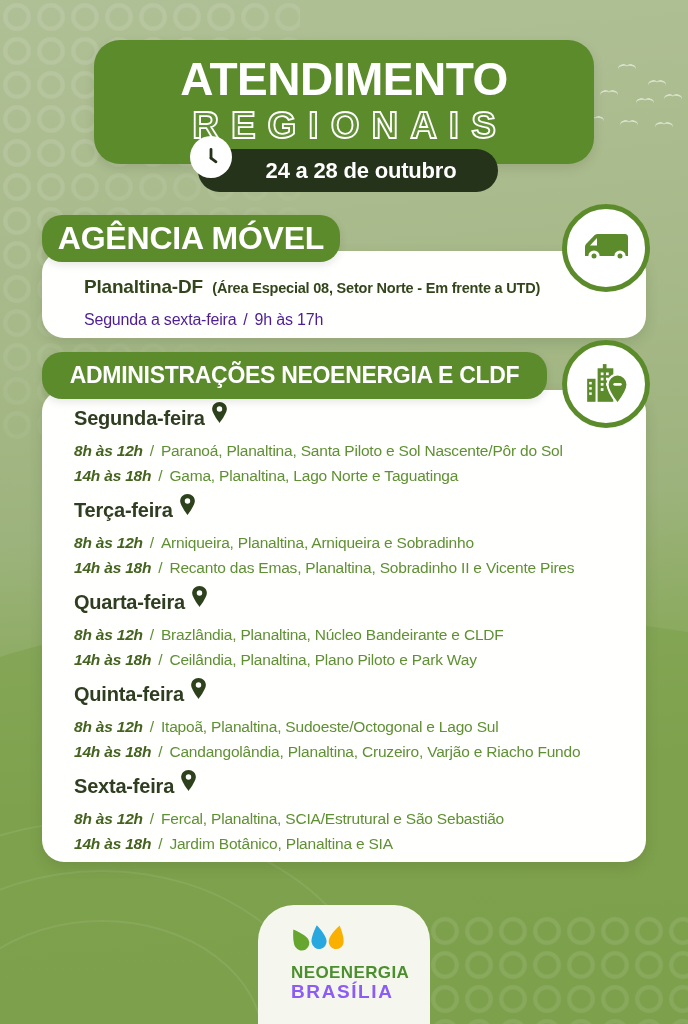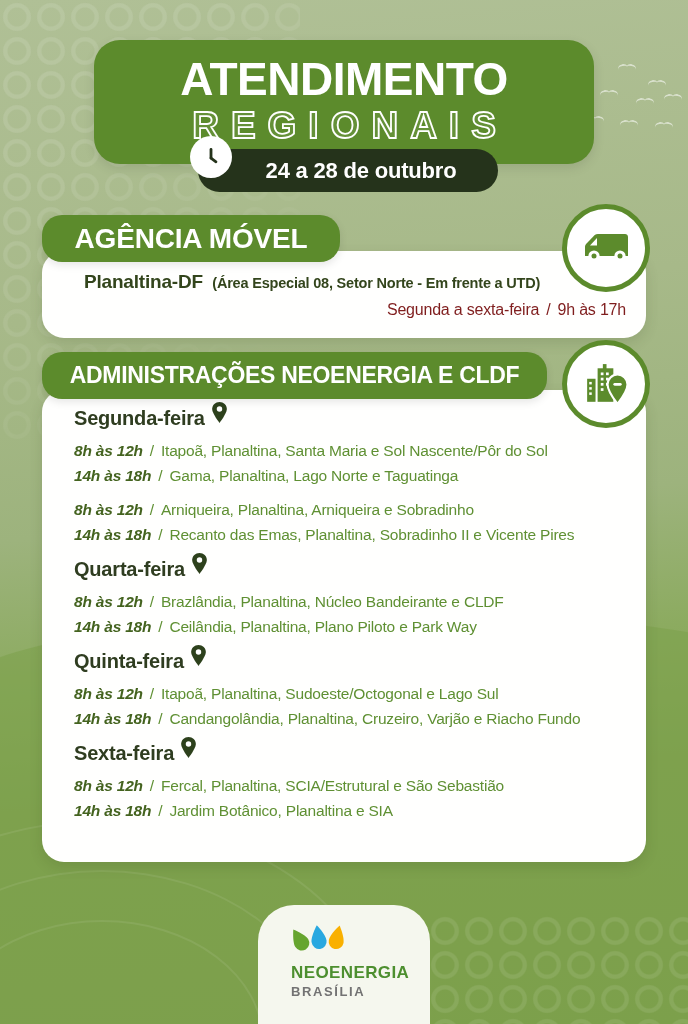--- a/index.html
+++ b/index.html
@@ -34,53 +34,53 @@
     -webkit-text-stroke:1.8px #ffffff;text-indent:12px;}
   .date-pill{position:absolute;left:198px;top:149px;width:300px;height:43px;background:#25331b;
     border-radius:22px;display:flex;align-items:center;justify-content:center;padding-left:26px;box-sizing:border-box;}
   .date-pill .label{color:#ffffff;font-weight:bold;font-size:22px;letter-spacing:-.2px;}
   .clock{position:absolute;left:-8px;top:-13px;width:42px;height:42px;background:#ffffff;border-radius:50%;
     display:flex;align-items:center;justify-content:center;}
   .clock svg{width:26px;height:26px;}
   
   .tab{position:absolute;height:47px;background:#5c8b2c;border-radius:20px;color:#fff;font-weight:bold;
     display:flex;align-items:center;justify-content:center;z-index:3;box-shadow:0 3px 8px rgba(0,0,0,.10);}
-  .tab1{left:42px;top:215px;width:298px;font-size:28px;letter-spacing:-.2px;}
+  .tab1{left:42px;top:215px;width:298px;font-size:32px;letter-spacing:-.2px;}
   .tab2{left:42px;top:352px;width:505px;font-size:23px;letter-spacing:-.3px;}
   .card{position:absolute;left:42px;width:604px;background:#fffffe;border-radius:22px;z-index:2;
     box-shadow:0 5px 14px rgba(40,60,20,.14);box-sizing:border-box;}
   .card1{top:251px;height:87px;padding:17px 20px 0 42px;}
   .card2{top:390px;height:472px;padding:15px 16px 0 32px;}
   .badge-circle{position:absolute;width:88px;height:88px;background:#ffffff;border:5px solid #5c8b2c;
     border-radius:50%;box-sizing:border-box;z-index:4;display:flex;align-items:center;justify-content:center;}
   .badge1{left:562px;top:204px;}
   .badge2{left:562px;top:340px;}
   .badge-circle svg{width:52px;height:44px;}
   
-  .place-line{line-height:27px;white-space:nowrap;}
+  .place-line{line-height:38px;white-space:nowrap;}
   .place{font-size:19px;font-weight:bold;color:#33451c;letter-spacing:-.2px;}
   .place-detail{font-size:14.5px;font-weight:bold;color:#33451c;letter-spacing:-.2px;margin-left:5px;}
-  .hours-line{line-height:25px;font-size:16px;color:#7f1d1d;letter-spacing:-.2px;text-align:right;}
+  .hours-line{line-height:25px;font-size:16px;color:#4c1d95;letter-spacing:-.2px;}
   .hours-line .sep{margin:0 7px;}
   
   .day-block{margin-bottom:9px;}
   .day-heading{line-height:26px;margin-bottom:4px;}
   .day-name{font-size:20px;font-weight:bold;color:#2f3d20;letter-spacing:-.2px;}
   .day-pin{display:inline-block;margin-left:7px;vertical-align:top;position:relative;top:-3px;}
   .day-pin svg{width:15px;height:21px;}
   .slot-line{font-size:15.5px;line-height:25px;letter-spacing:-.2px;white-space:nowrap;}
   .slot-time{font-weight:bold;font-style:italic;color:#44631f;}
   .slot-sep{color:#5f9033;margin:0 7px;}
   .slot-locs{color:#5f9033;}
   
   .footer-card{position:absolute;left:258px;top:905px;width:172px;height:119px;background:#f5f7ee;
     border-radius:36px 36px 0 0;z-index:2;padding:18px 0 4px 33px;box-sizing:border-box;}
   .logo-drops{height:40px;}
   .brand{font-size:17px;font-weight:bold;color:#4d8f2f;letter-spacing:.4px;line-height:20px;}
-  .region{font-size:13px;font-weight:bold;color:#737373;letter-spacing:1.6px;line-height:18px;}
+  .region{font-size:19px;font-weight:bold;color:#8b5cf6;letter-spacing:1.6px;line-height:18px;}
 </style>
 </head>
 <body>
 
 <div class="stage">
 
   <div class="rings rings-top-left"></div>
   <div class="hill"></div>
   <div class="contour c1"></div>
   <div class="contour c2"></div>
@@ -132,24 +132,28 @@
     </svg>
   </div>
 
   <div class="card card2">
     <div>
         <div class="day-block">
           <div class="day-heading"><span class="day-name">Segunda-feira</span><span class="day-pin"><svg viewBox="0 0 14 20">
                 <path d="M7 0C3.13 0 0 3.02 0 6.75 0 11 7 20 7 20s7-9 7-13.25C14 3.02 10.87 0 7 0z" fill="#2d411c"></path>
                 <circle cx="7" cy="6.6" r="2.6" fill="#ffffff"></circle>
               </svg></span></div>
-          <div class="slot-line"><span class="slot-time">8h às 12h</span><span class="slot-sep">/</span><span class="slot-locs">Itapoã, Planaltina, Santa Maria e Sol Nascente/Pôr do Sol</span></div>
+          <div class="slot-line"><span class="slot-time">8h às 12h</span><span class="slot-sep">/</span><span class="slot-locs">Paranoá, Planaltina, Santa Piloto e Sol Nascente/Pôr do Sol</span></div>
           <div class="slot-line"><span class="slot-time">14h às 18h</span><span class="slot-sep">/</span><span class="slot-locs">Gama, Planaltina, Lago Norte e Taguatinga</span></div>
         </div>
         <div class="day-block">
+          <div class="day-heading"><span class="day-name">Terça-feira</span><span class="day-pin"><svg viewBox="0 0 14 20">
+                <path d="M7 0C3.13 0 0 3.02 0 6.75 0 11 7 20 7 20s7-9 7-13.25C14 3.02 10.87 0 7 0z" fill="#2d411c"></path>
+                <circle cx="7" cy="6.6" r="2.6" fill="#ffffff"></circle>
+              </svg></span></div>
           <div class="slot-line"><span class="slot-time">8h às 12h</span><span class="slot-sep">/</span><span class="slot-locs">Arniqueira, Planaltina, Arniqueira e Sobradinho</span></div>
           <div class="slot-line"><span class="slot-time">14h às 18h</span><span class="slot-sep">/</span><span class="slot-locs">Recanto das Emas, Planaltina, Sobradinho II e Vicente Pires</span></div>
         </div>
         <div class="day-block">
           <div class="day-heading"><span class="day-name">Quarta-feira</span><span class="day-pin"><svg viewBox="0 0 14 20">
                 <path d="M7 0C3.13 0 0 3.02 0 6.75 0 11 7 20 7 20s7-9 7-13.25C14 3.02 10.87 0 7 0z" fill="#2d411c"></path>
                 <circle cx="7" cy="6.6" r="2.6" fill="#ffffff"></circle>
               </svg></span></div>
           <div class="slot-line"><span class="slot-time">8h às 12h</span><span class="slot-sep">/</span><span class="slot-locs">Brazlândia, Planaltina, Núcleo Bandeirante e CLDF</span></div>
           <div class="slot-line"><span class="slot-time">14h às 18h</span><span class="slot-sep">/</span><span class="slot-locs">Ceilândia, Planaltina, Plano Piloto e Park Way</span></div>

